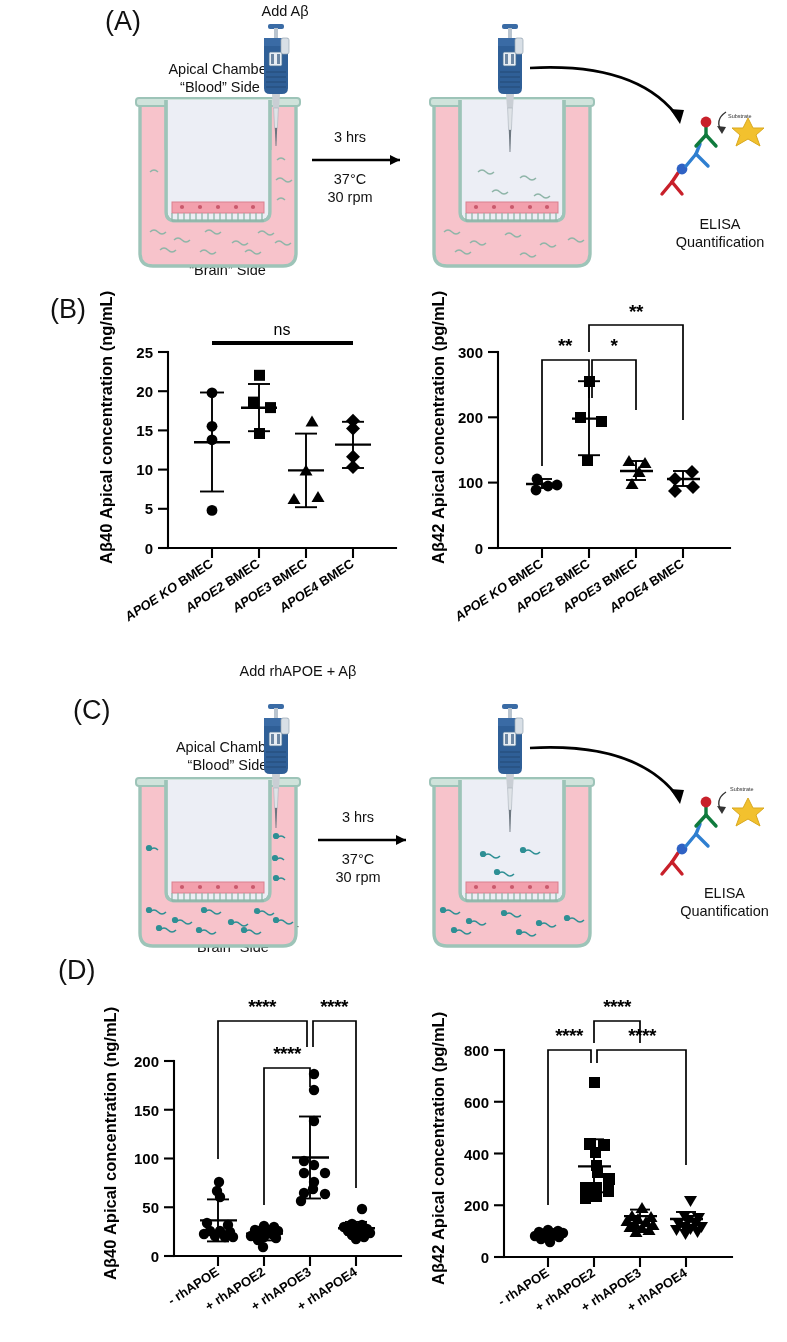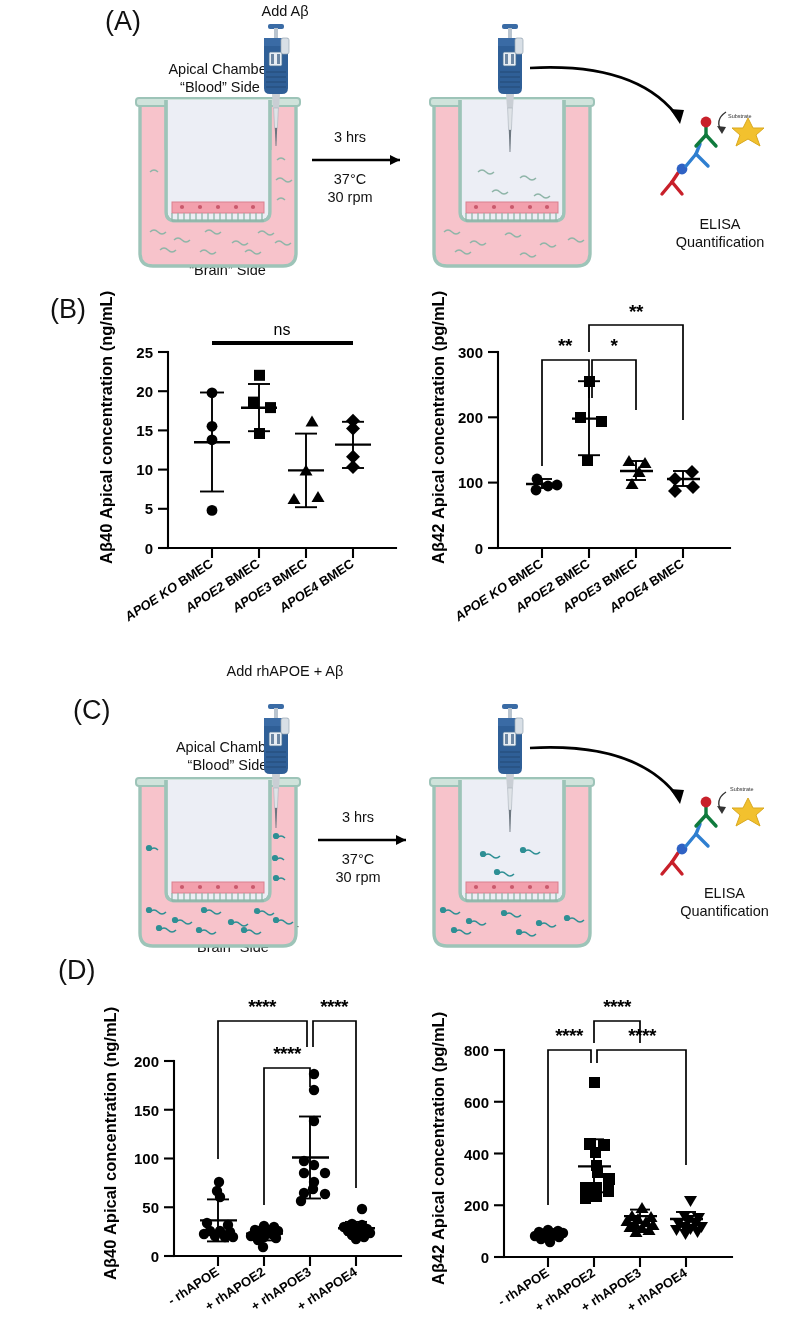--- a/index.html
+++ b/index.html
@@ -444,21 +444,21 @@
     <text class="xcat" transform="translate(171,266) rotate(-33)" text-anchor="end"><tspan class="ital">APOE2</tspan> BMEC</text>
     <text class="xcat" transform="translate(218,266) rotate(-33)" text-anchor="end"><tspan class="ital">APOE3</tspan> BMEC</text>
     <text class="xcat" transform="translate(265,266) rotate(-33)" text-anchor="end"><tspan class="ital">APOE4</tspan> BMEC</text>
   </g>
 </svg>
 
 <div class="abs" style="left:73px;top:695px;">
   <span class="panel-letter">(C)</span>
 </div>
 
-<div class="abs schem-label" style="left:195px;top:662px;width:180px;">
+<div class="abs schem-label" style="left:208px;top:662px;width:180px;">
   <span>Add rhAPOE + Aβ</span>
 </div>
 
 <div class="abs schem-label" style="left:155px;top:738px;width:145px;">
   <div>Apical Chamber</div>
   <div>“Blood” Side</div>
 </div>
 
 <div class="abs schem-label" style="left:138px;top:920px;width:185px;">
   <div>Basolateral Chamber</div>

